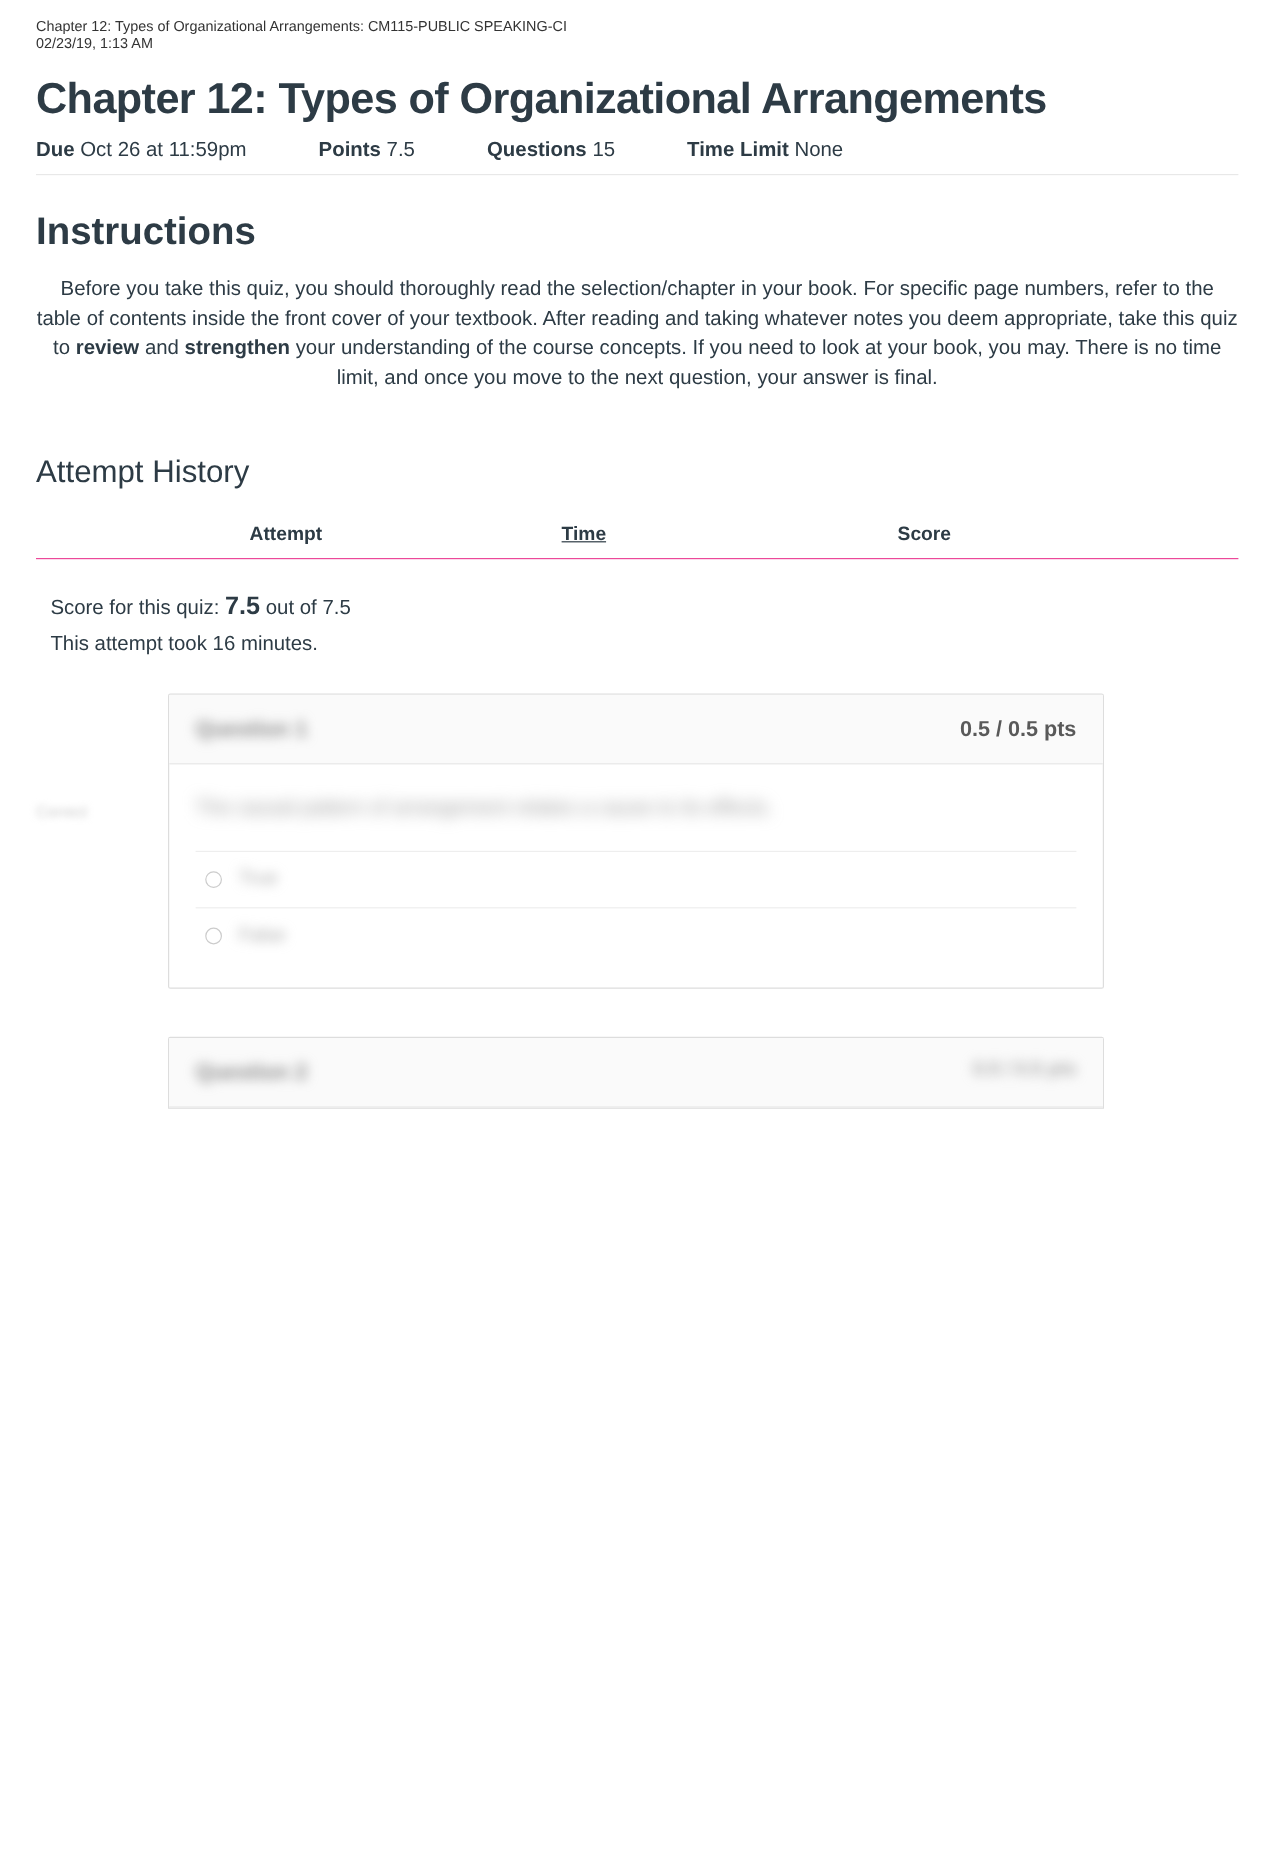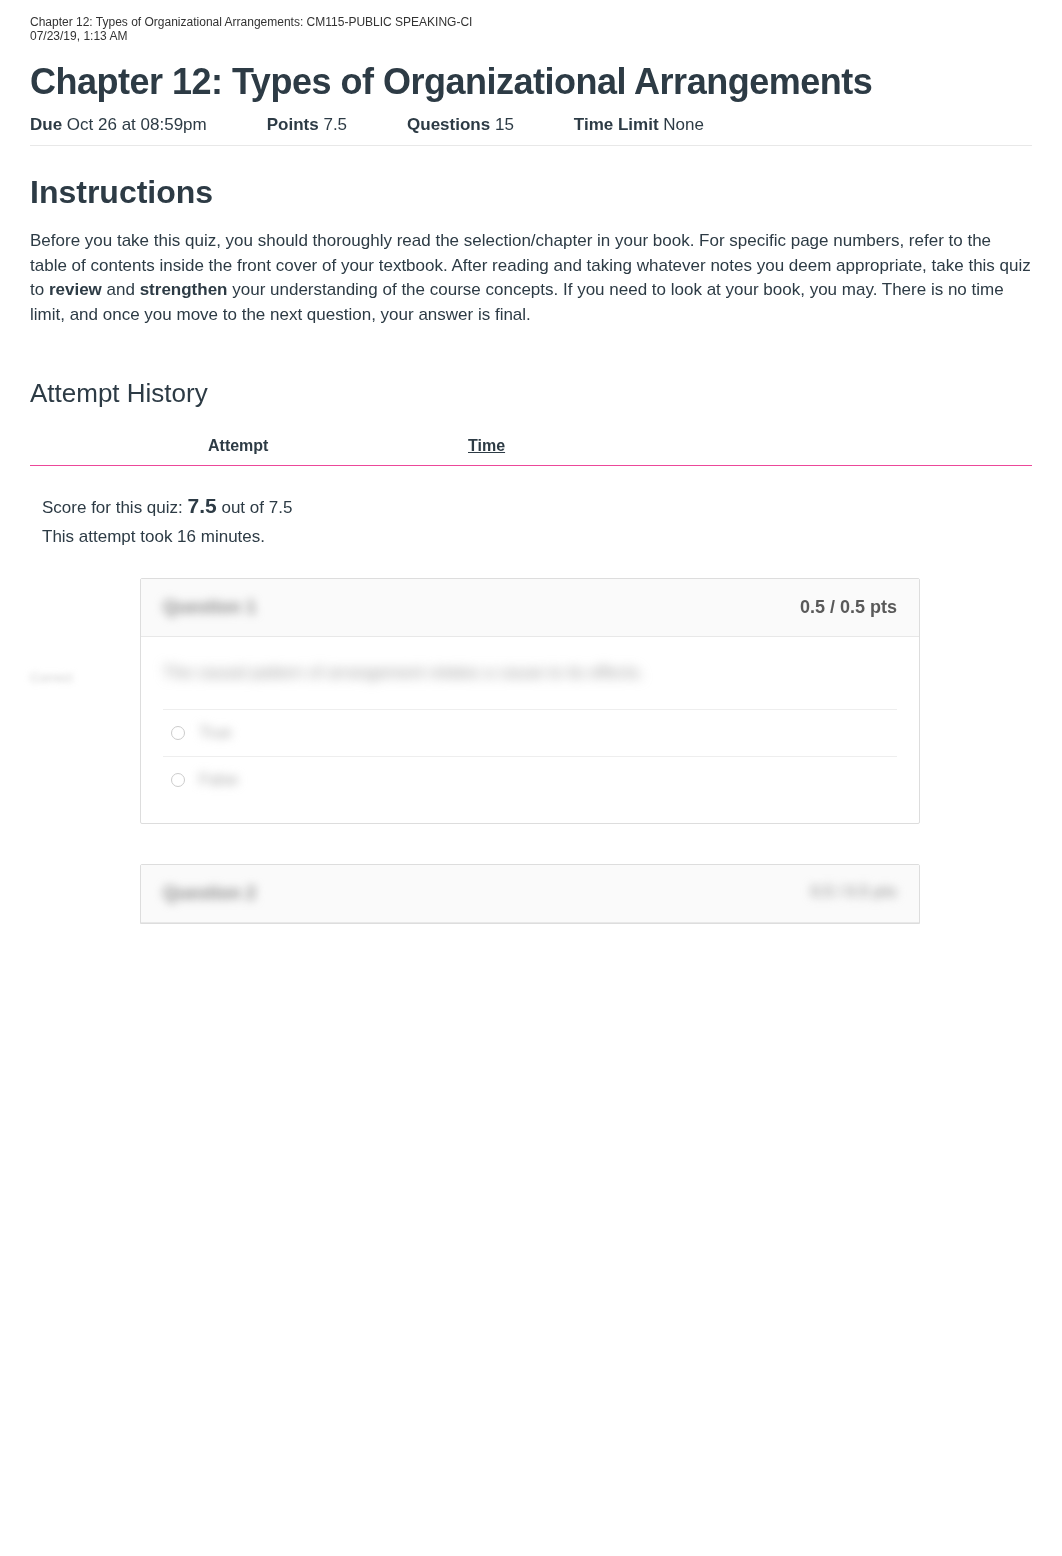--- a/index.html
+++ b/index.html
@@ -38,20 +38,21 @@
   font-size: 32px;
   font-weight: 700;
   color: #2d3b45;
   margin-bottom: 18px;
 }
 .instructions-text {
   font-size: 17px;
   line-height: 1.45;
   color: #2d3b45;
   margin-bottom: 50px;
+  text-align: center;
 }
 .instructions-text .bold { font-weight: 700; }
 h3 {
   font-size: 26px;
   font-weight: 400;
   color: #2d3b45;
   margin-bottom: 18px;
 }
 .history-table {
   width: 100%;
@@ -152,29 +153,29 @@
   border-top-left-radius: 2px;
   border-top-right-radius: 2px;
 }
 .q2 .question-head { background: #fafafa; }
 </style>
 </head>
 <body>
 
 <div class="header-row">
   <span>Chapter 12: Types of Organizational Arrangements: CM115-PUBLIC SPEAKING-CI</span>
-  <span>07/23/19, 1:13 AM</span>
+  <span>02/23/19, 1:13 AM</span>
 </div>
 
 <h1>Chapter 12: Types of Organizational Arrangements</h1>
 
 <div class="meta-row">
   <div>
     <span class="label">Due</span>
-    <span>Oct 26 at 08:59pm</span>
+    <span>Oct 26 at 11:59pm</span>
   </div>
   <div>
     <span class="label">Points</span>
     <span>7.5</span>
   </div>
   <div>
     <span class="label">Questions</span>
     <span>15</span>
   </div>
   <div>
@@ -189,20 +190,21 @@
   <span>Before you take this quiz, you should thoroughly read the selection/chapter in your book. For specific page numbers, refer to the table of contents inside the front cover of your textbook. After reading and taking whatever notes you deem appropriate, take this quiz to </span><span class="bold">review</span><span> and </span><span class="bold">strengthen</span><span> your understanding of the course concepts. If you need to look at your book, you may. There is no time limit, and once you move to the next question, your answer is final.</span>
 </p>
 
 <h3>Attempt History</h3>
 
 <div class="history-table">
   <div class="history-header">
     <div class="col-latest"></div>
     <div class="col-attempt">Attempt</div>
     <div class="col-time">Time</div>
+    <div class="col-score">Score</div>
   </div>
 </div>
 
 <div class="score-block">
   <div>
     <span>Score for this quiz: </span><span class="big-score">7.5</span><span> out of 7.5</span>
   </div>
   <div>This attempt took 16 minutes.</div>
 </div>
 

